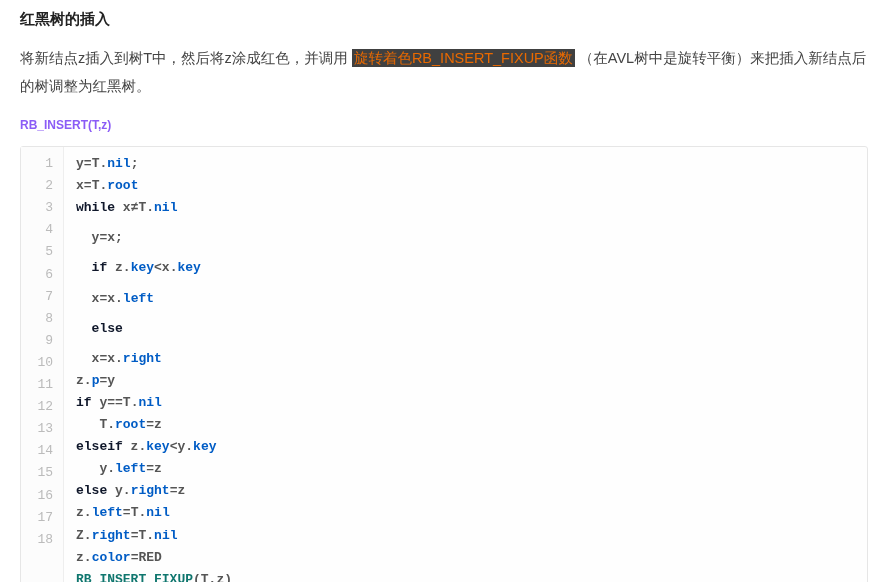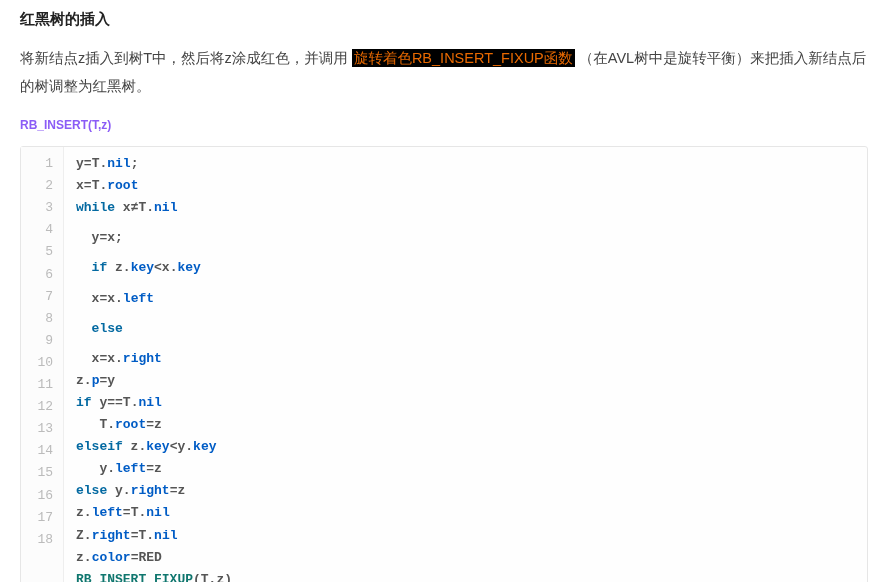--- a/index.html
+++ b/index.html
@@ -18,21 +18,21 @@
     color: #222;
     margin: 0 0 16px 0;
   }
   p.prose {
     font-size: 14.5px;
     line-height: 1.9;
     color: #444;
     margin: 0 0 18px 0;
   }
   .highlight-link {
-    background: #000000;
+    background: #404040;
     color: #e96900;
     padding: 1px 2px;
   }
   .subheading {
     font-size: 12px;
     font-weight: 700;
     color: #8b5cf6;
     margin: 0 0 14px 0;
   }
   .code-block {
@@ -54,21 +54,21 @@
     background: #fcfcfc;
   }
   .gutter div { min-width: 18px; }
   .code {
     flex: 1 1 auto;
     padding: 6px 12px;
     color: #555;
     white-space: pre;
   }
   .code .line { display: block; min-height: 1.7em; font-weight: bold; }
-  .kw   { color: #0369a1; }     
+  .kw   { color: #0f172a; }     
   .prop { color: #005cc5; }     
   .fn   { color: #0f766e; }
   .op   { color: #555; }
   .ind1 { padding-left: 2ch; display:inline-block;margin-top:8px;}
   .ind2 { padding-left: 3ch; display:inline-block;}
 
   .watermark {
     position: absolute;
     right: 22px;
     bottom: 4px;

